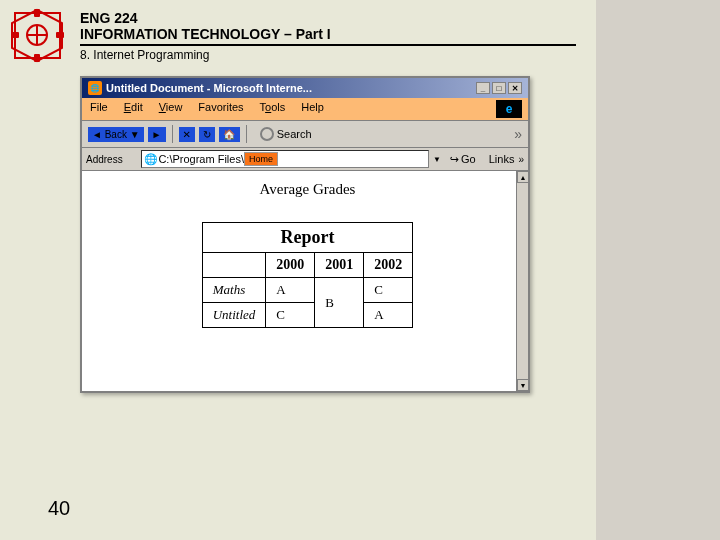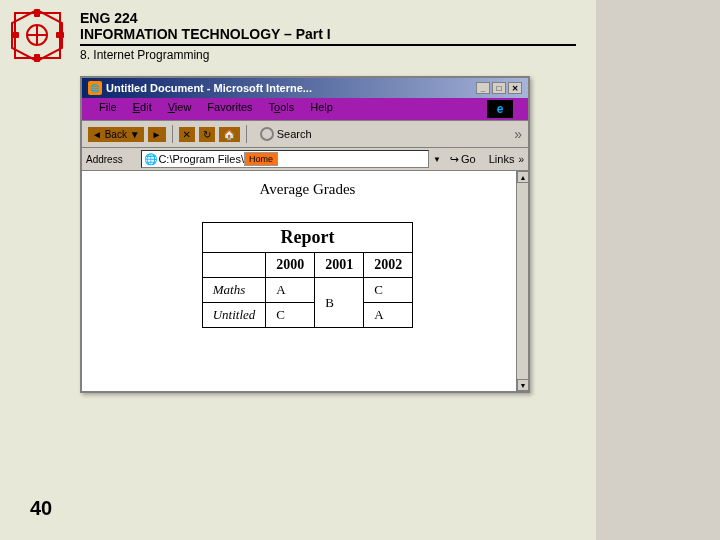--- a/index.html
+++ b/index.html
@@ -109,22 +109,22 @@
       font-size: 8px;
       display: flex;
       align-items: center;
       justify-content: center;
       cursor: pointer;
       color: #000;
     }
 
     
     .menu-bar {
-      background: #a21caf;
-      padding: 2px 15px;
+      background: #fdba74;
+      padding: 2px 6px;
       font-size: 11px;
       display: flex;
       gap: 12px;
       border-bottom: 1px solid #808080;
     }
 
     .menu-item {
       cursor: pointer;
       padding: 1px 2px;
     }
@@ -133,21 +133,21 @@
     .toolbar {
       background: #d4d0c8;
       padding: 3px 6px;
       display: flex;
       align-items: center;
       gap: 4px;
       border-bottom: 1px solid #808080;
     }
 
     .toolbar-btn {
-      background: #a16207;
+      background: #1d4ed8;
       border: 1px solid transparent;
       padding: 1px 3px;
       font-size: 10px;
       cursor: pointer;
       display: flex;
       align-items: center;
       gap: 2px;
       color: #000;
     }
 
@@ -325,23 +325,23 @@
     .scroll-thumb {
       flex: 1;
       background: #d4d0c8;
       margin: 2px;
     }
 
     
     .page-number {
       position: absolute;
       bottom: 20px;
-      left: 30px;
+      left: 48px;
       font-size: 20px;
-      font-weight: bold;
+      font-weight: normal;
       color: #000;
     }
   </style>
 </head>
 <body>
 
 <div class="page-wrapper">
 
   <div class="logo">
     <svg viewBox="0 0 55 55" xmlns="http://www.w3.org/2000/svg">

